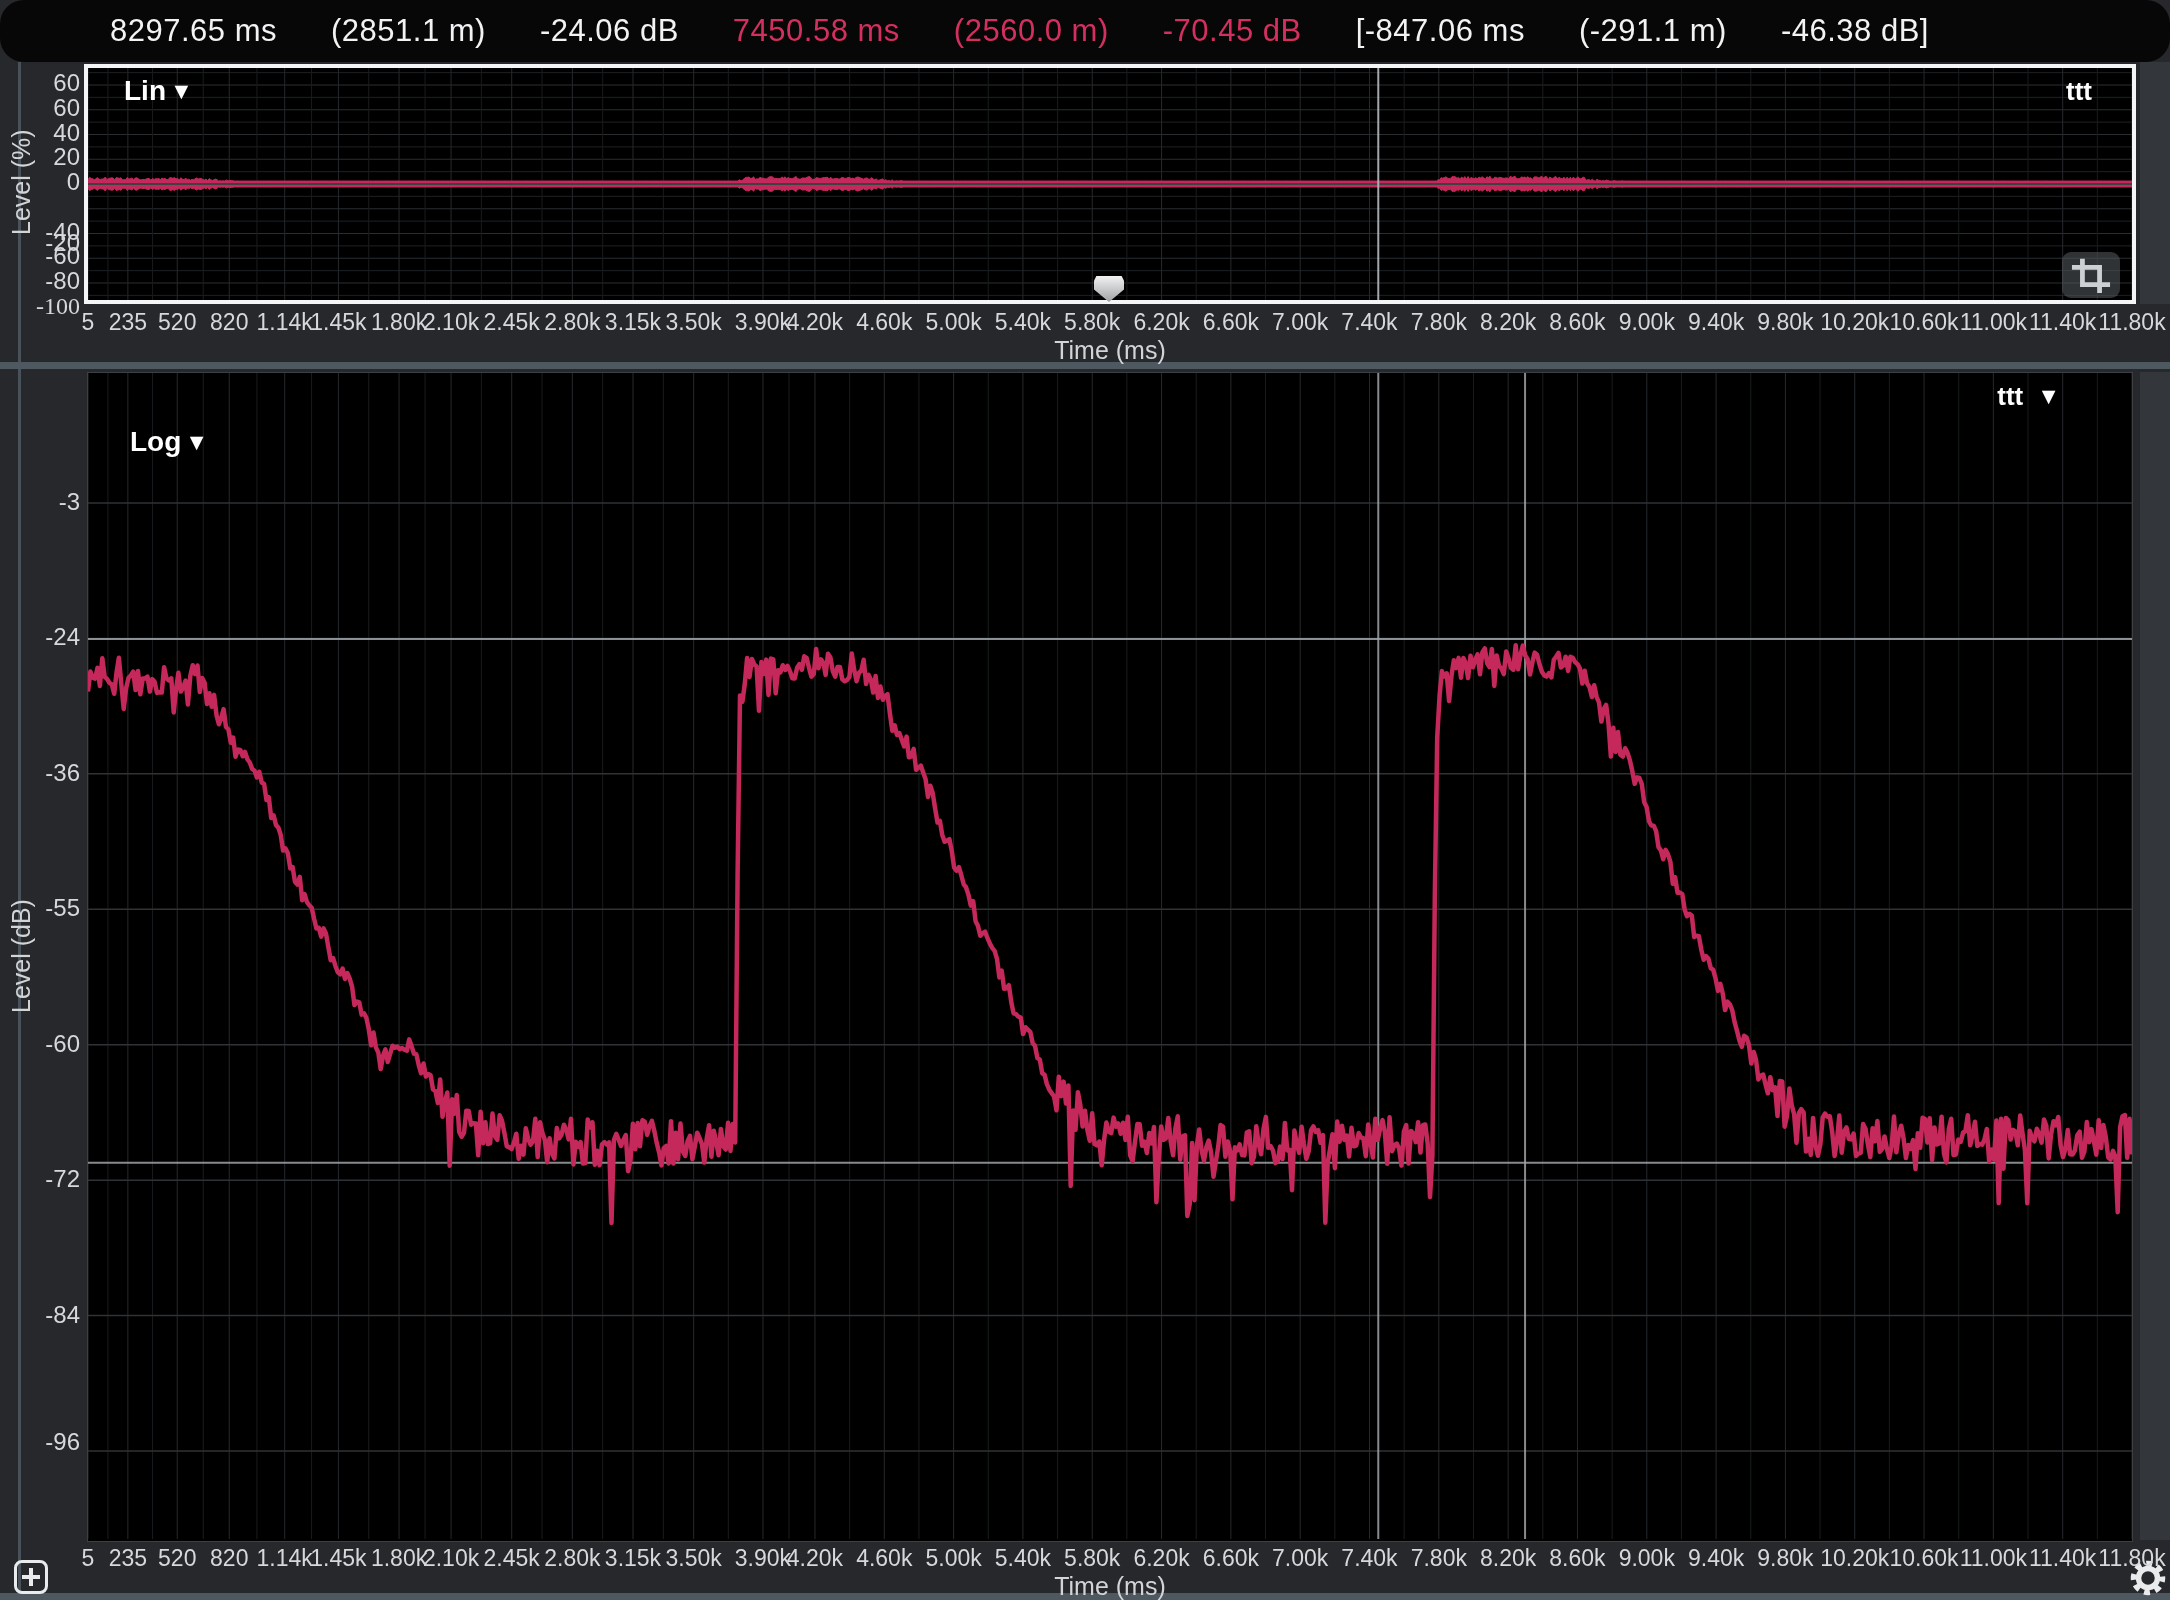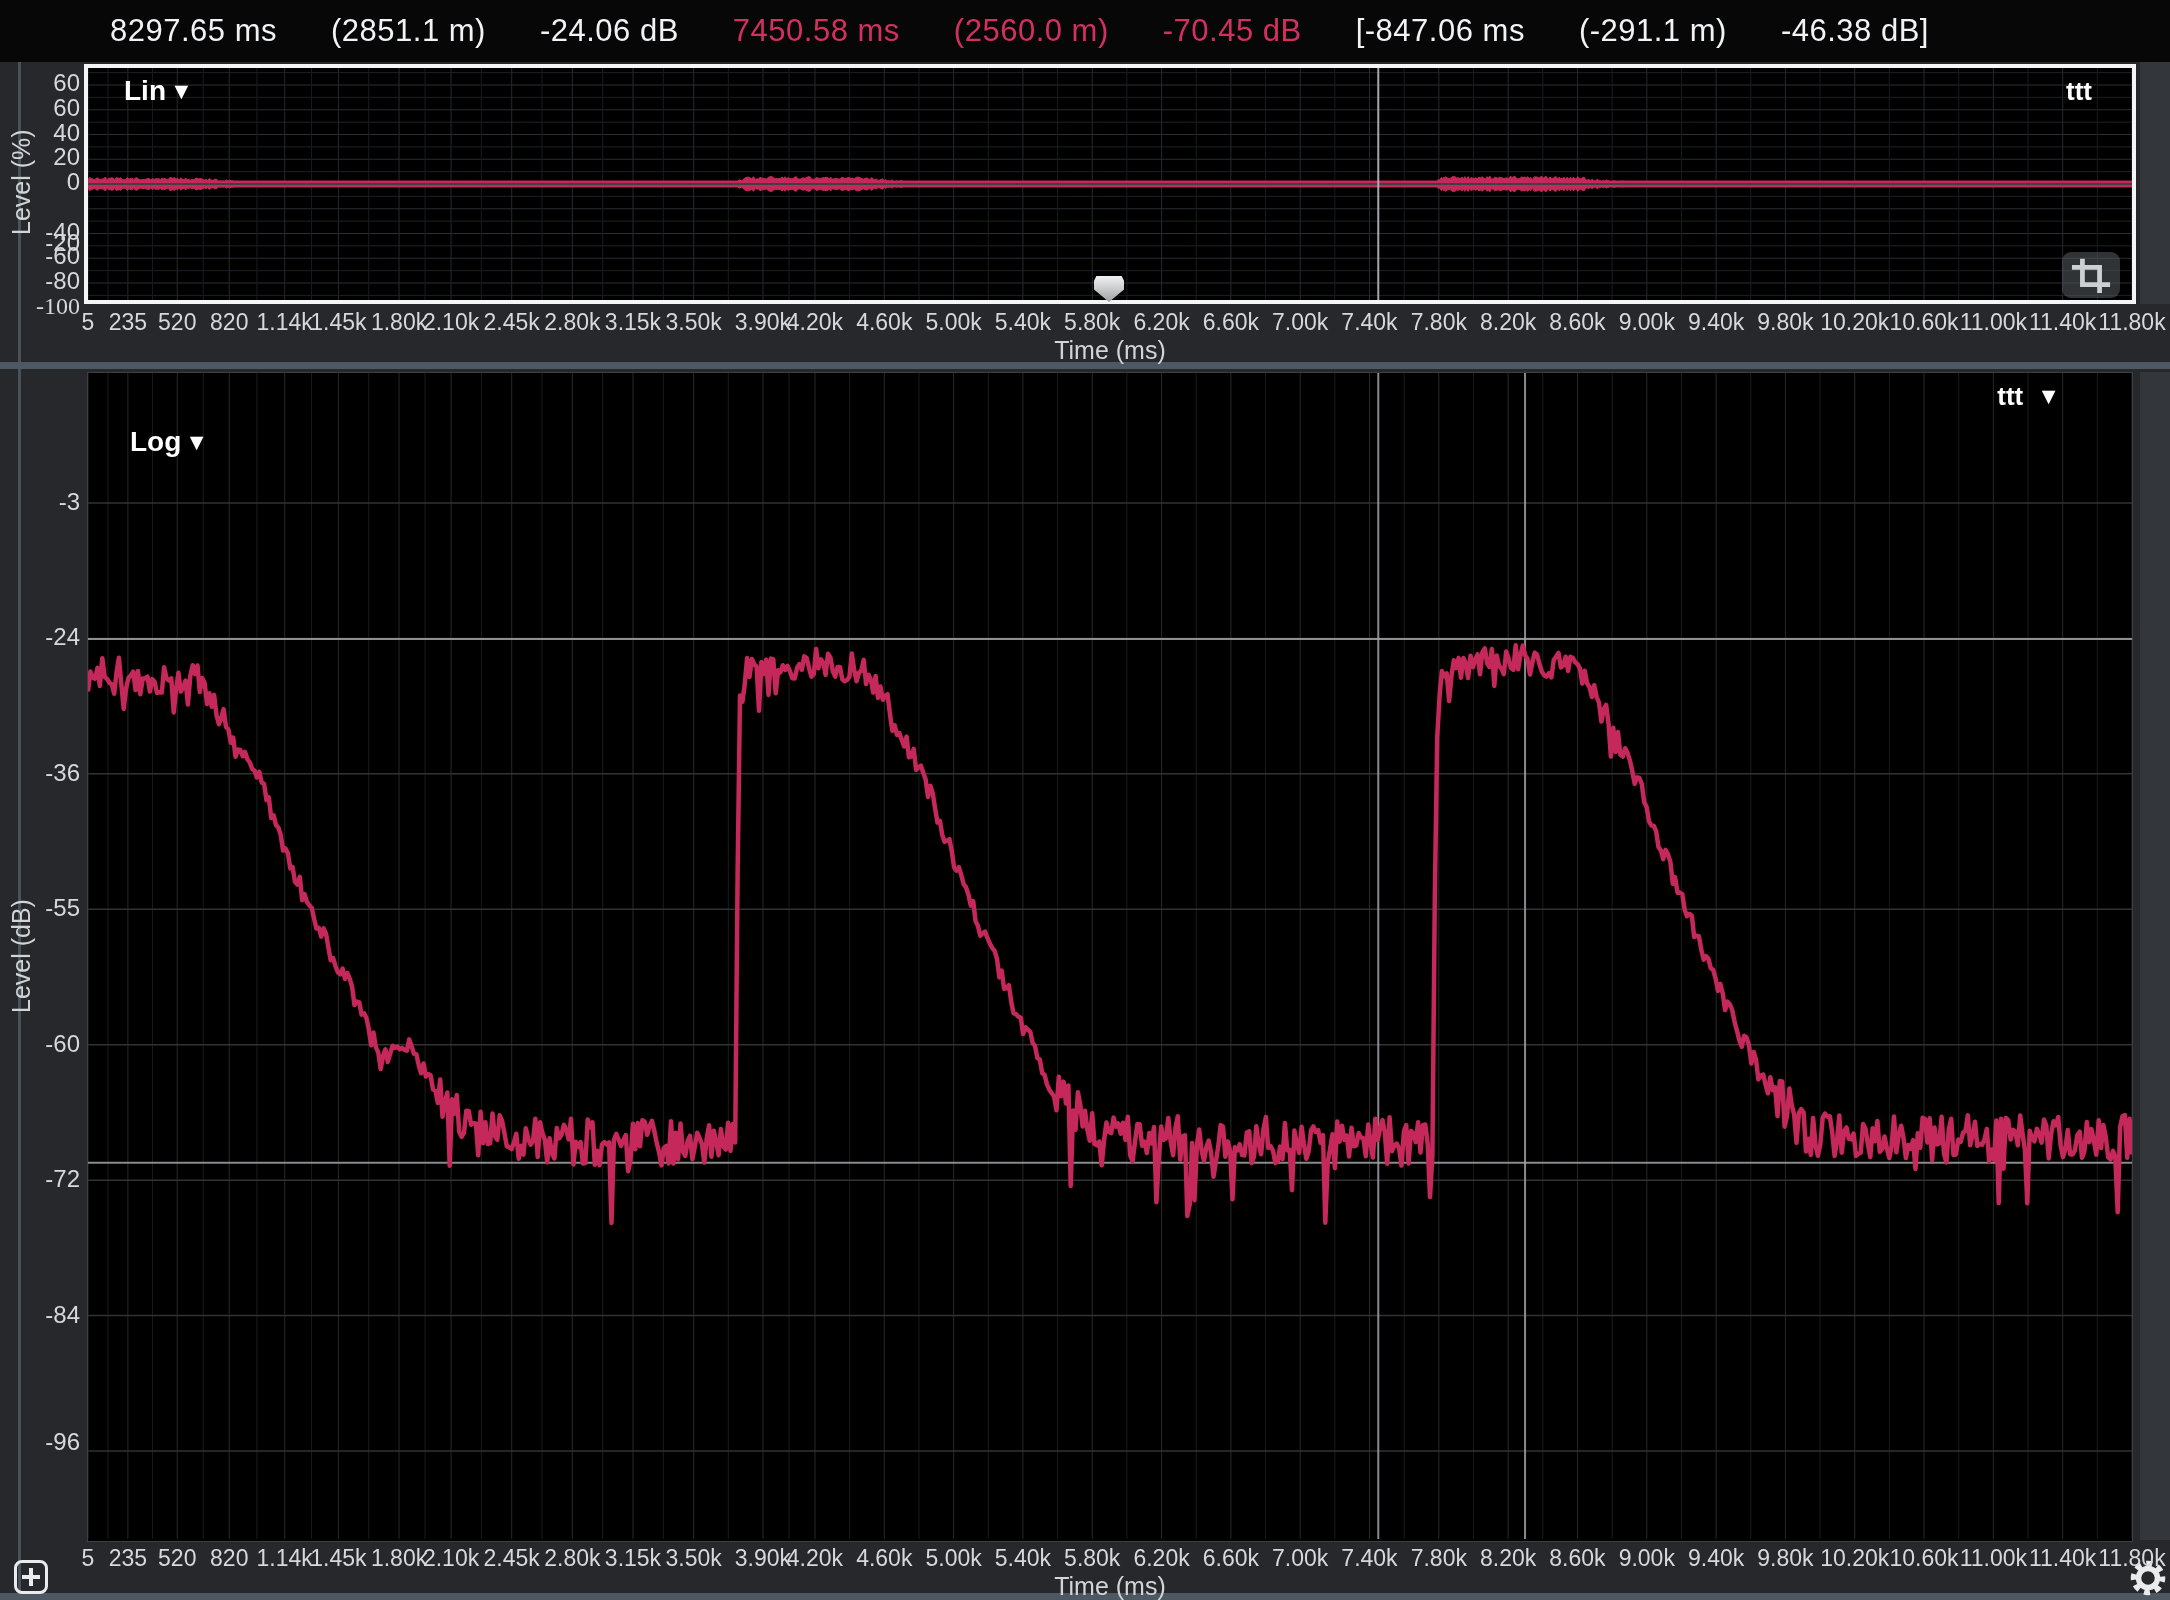--- a/index.html
+++ b/index.html
@@ -1,20 +1,20 @@
 <!DOCTYPE html>
 <html><head>
 <meta charset="utf-8">
 <style>
   html,body{margin:0;padding:0;background:#000;}
   body{font-family:"Liberation Sans","DejaVu Sans",sans-serif;}
   #app{position:relative;width:2170px;height:1600px;background:#26282b;overflow:hidden;}
   .topbar{position:absolute;left:0;top:0;width:2170px;height:62px;background:#070708;
     display:flex;align-items:center;gap:54px;padding-left:110px;box-sizing:border-box;
-    font-size:31px;font-weight:500;letter-spacing:.5px;}
+    font-size:31px;font-weight:500;letter-spacing:.5px;border-radius:24px;}
   .ro-white{color:#f2f3f5}
   .ro-pink{color:#d4305f}
   .leftline{position:absolute;left:18px;top:62px;width:3px;height:1533px;background:#49525a;}
   .rstrip{position:absolute;left:2140px;width:30px;background:#33373b;}
   .divider{position:absolute;left:0;width:2170px;height:7px;background:#4e5861;}
   .ov-frame{position:absolute;left:84px;top:64px;width:2044px;height:232px;border:4px solid #f4f5f6;background:#000;}
   .main-frame{position:absolute;left:87px;top:372px;width:2044px;height:1168px;border:1px solid #3c4044;background:#000;}
   .plot-label{position:absolute;color:#fff;font-weight:bold;font-size:28px;line-height:30px;display:flex;align-items:center;}
   .plot-label .arrow{font-size:23px;margin-left:4px;}
   .ytick{position:absolute;width:72px;text-align:right;font-size:24px;line-height:24px;color:#d6d8da;}

